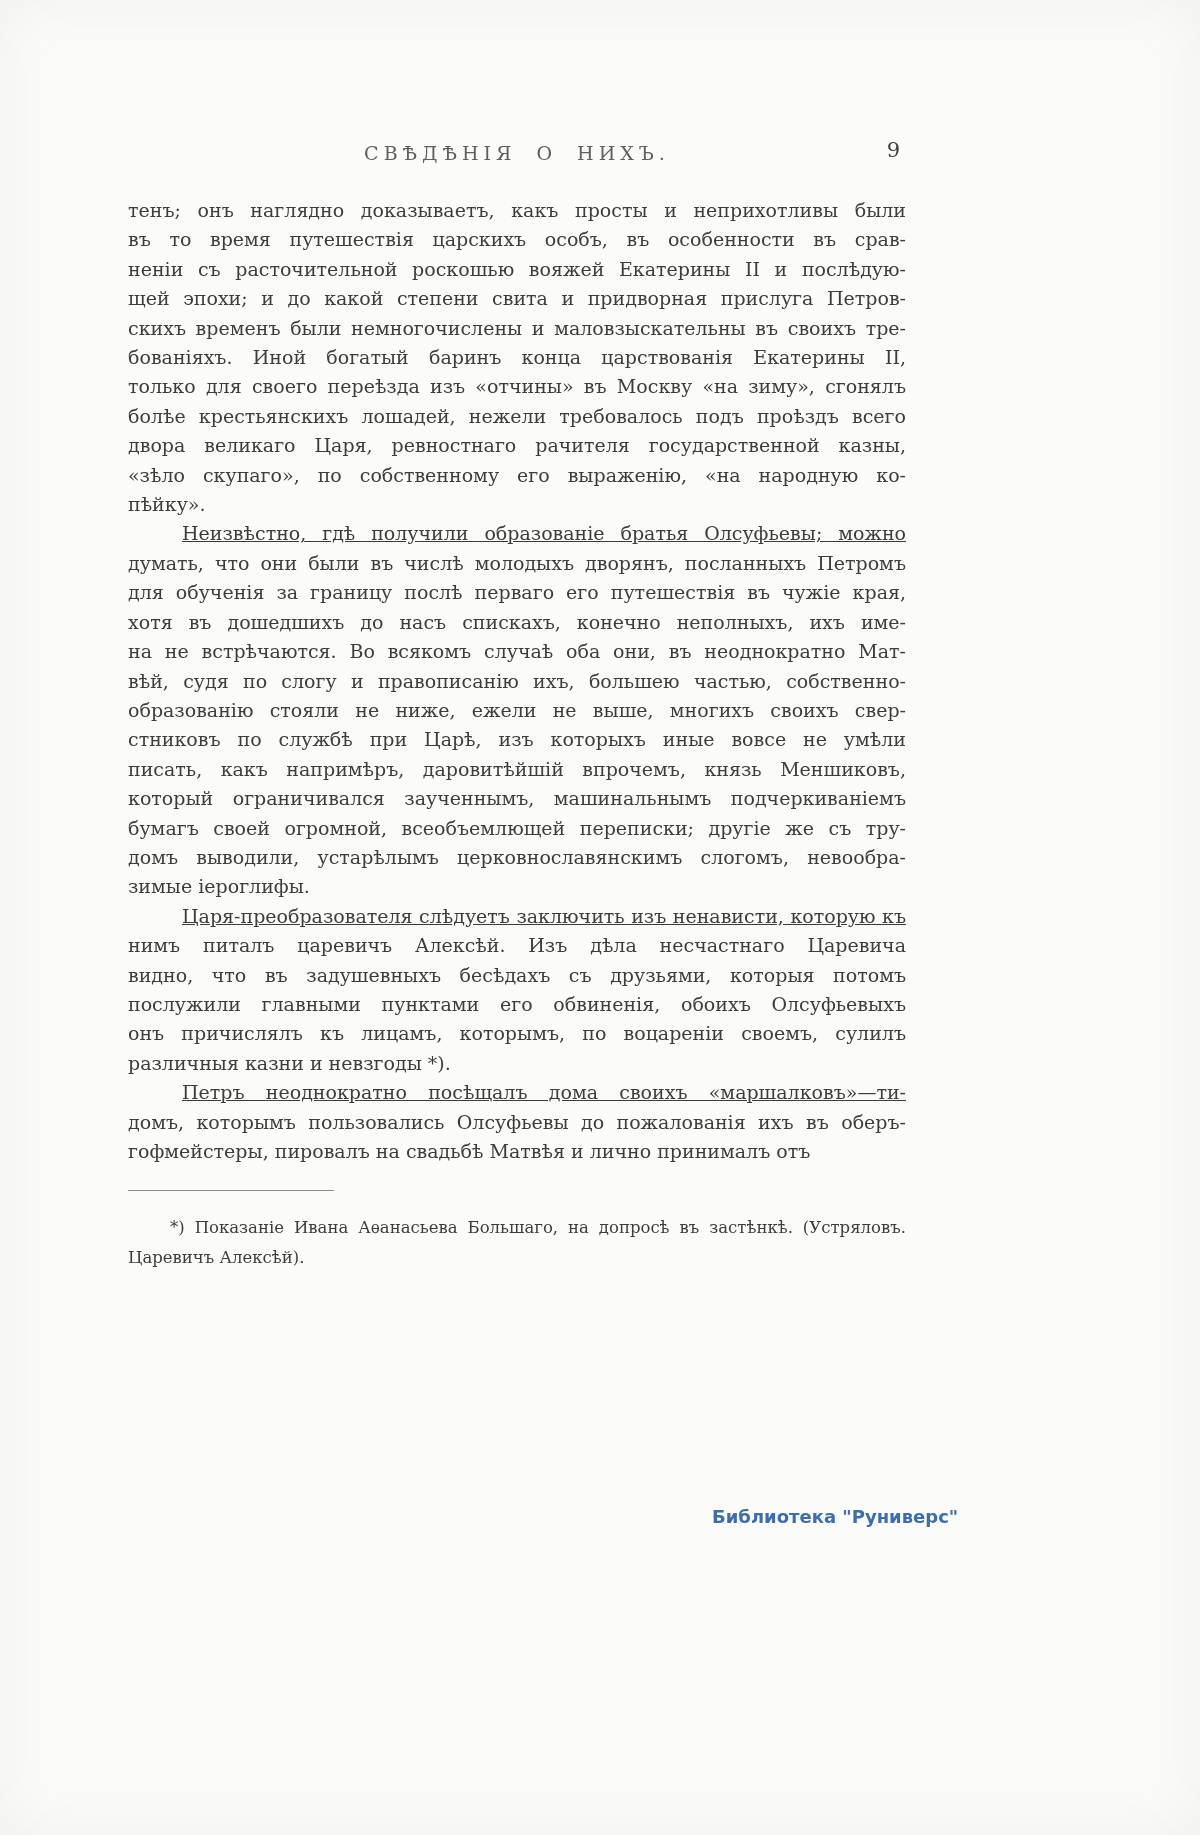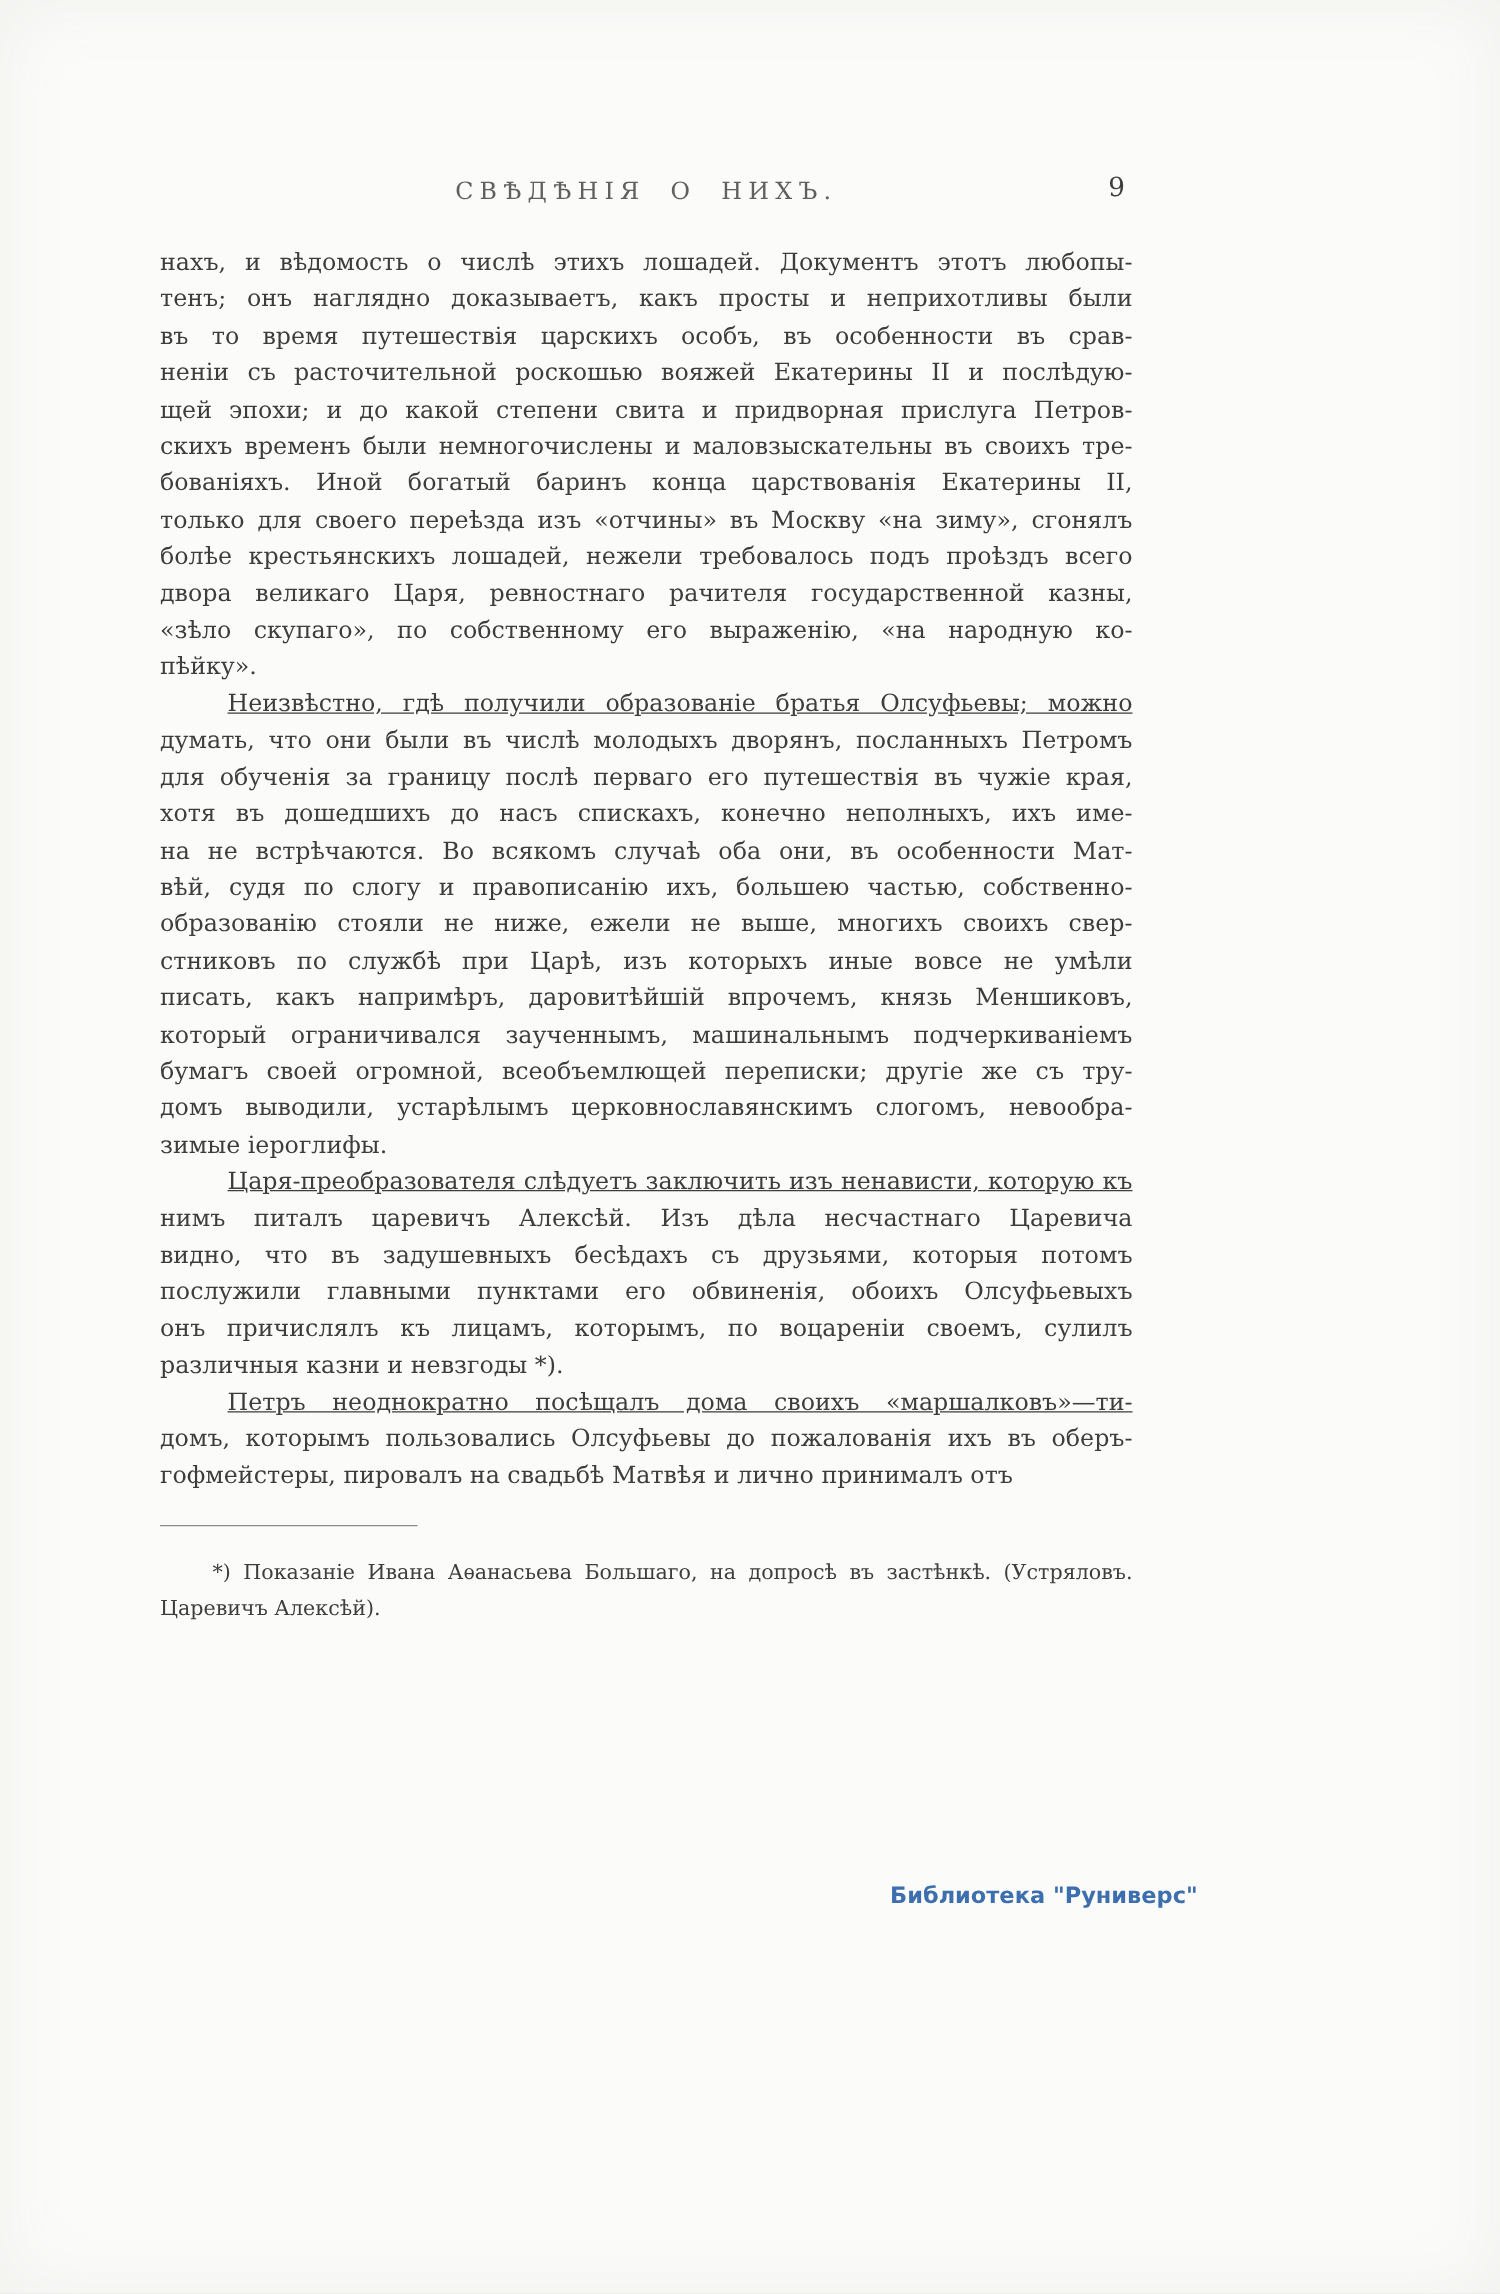--- a/index.html
+++ b/index.html
@@ -81,39 +81,38 @@
 <div class="page">
   <div class="content">
 
     <div class="header">
       <div class="header-title">СВѢДѢНІЯ О НИХЪ.</div>
       <div class="page-number">9</div>
     </div>
 
     <div class="body-text">
       <div class="para">
-          <div class="line">нахъ, и вѣдомость о числѣ этихъ лошадей. Документъ этотъ любопы-</div>
           <div class="line">тенъ; онъ наглядно доказываетъ, какъ просты и неприхотливы были</div>
           <div class="line">въ то время путешествія царскихъ особъ, въ особенности въ срав-</div>
           <div class="line">неніи съ расточительной роскошью вояжей Екатерины II и послѣдую-</div>
           <div class="line">щей эпохи; и до какой степени свита и придворная прислуга Петров-</div>
           <div class="line">скихъ временъ были немногочислены и маловзыскательны въ своихъ тре-</div>
           <div class="line">бованіяхъ. Иной богатый баринъ конца царствованія Екатерины II,</div>
           <div class="line">только для своего переѣзда изъ «отчины» въ Москву «на зиму», сгонялъ</div>
           <div class="line">болѣе крестьянскихъ лошадей, нежели требовалось подъ проѣздъ всего</div>
           <div class="line">двора великаго Царя, ревностнаго рачителя государственной казны,</div>
           <div class="line">«зѣло скупаго», по собственному его выраженію, «на народную ко-</div>
           <div class="line last">пѣйку».</div>
         </div>
       <div class="para indent">
           <div class="line">Неизвѣстно, гдѣ получили образованіе братья Олсуфьевы; можно</div>
           <div class="line">думать, что они были въ числѣ молодыхъ дворянъ, посланныхъ Петромъ</div>
           <div class="line">для обученія за границу послѣ перваго его путешествія въ чужіе края,</div>
           <div class="line">хотя въ дошедшихъ до насъ спискахъ, конечно неполныхъ, ихъ име-</div>
-          <div class="line">на не встрѣчаются. Во всякомъ случаѣ оба они, въ особенности Мат-</div>
+          <div class="line">на не встрѣчаются. Во всякомъ случаѣ оба они, въ неоднократно Мат-</div>
           <div class="line">вѣй, судя по слогу и правописанію ихъ, большею частью, собственно-</div>
           <div class="line">образованію стояли не ниже, ежели не выше, многихъ своихъ свер-</div>
           <div class="line">стниковъ по службѣ при Царѣ, изъ которыхъ иные вовсе не умѣли</div>
           <div class="line">писать, какъ напримѣръ, даровитѣйшій впрочемъ, князь Меншиковъ,</div>
           <div class="line">который ограничивался заученнымъ, машинальнымъ подчеркиваніемъ</div>
           <div class="line">бумагъ своей огромной, всеобъемлющей переписки; другіе же съ тру-</div>
           <div class="line">домъ выводили, устарѣлымъ церковнославянскимъ слогомъ, невообра-</div>
           <div class="line last">зимые іероглифы.</div>
         </div>
       <div class="para indent">

